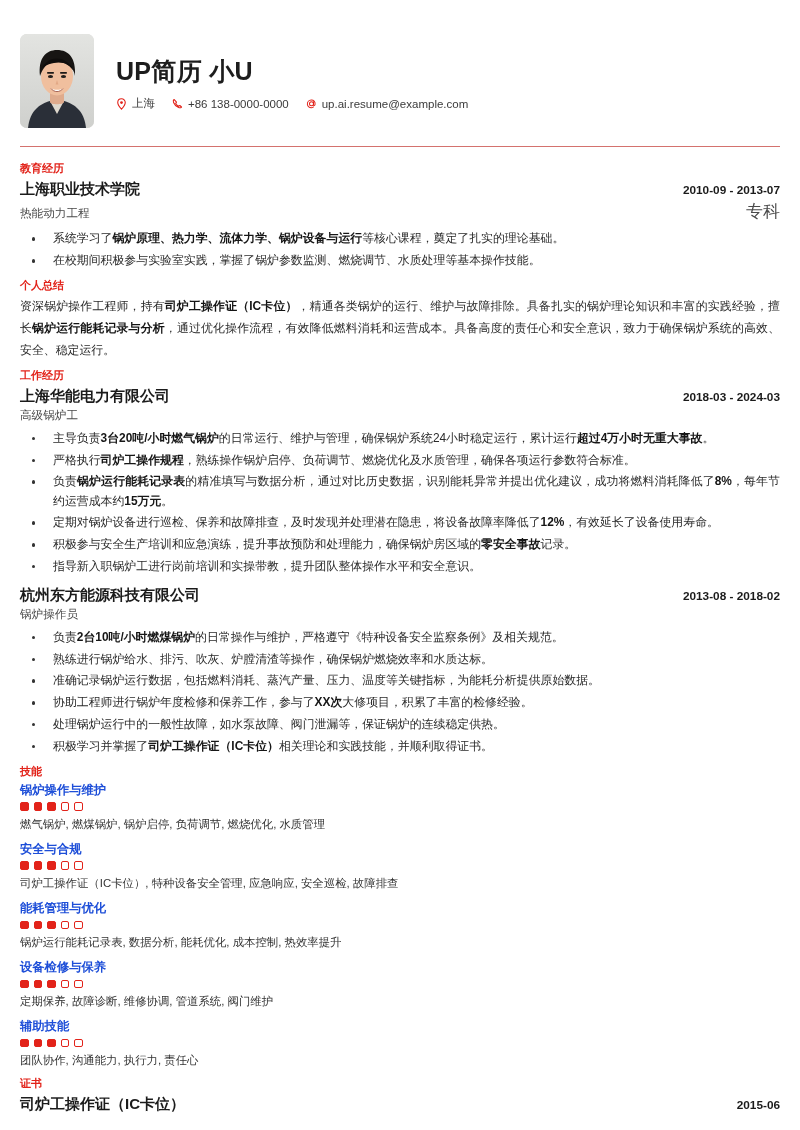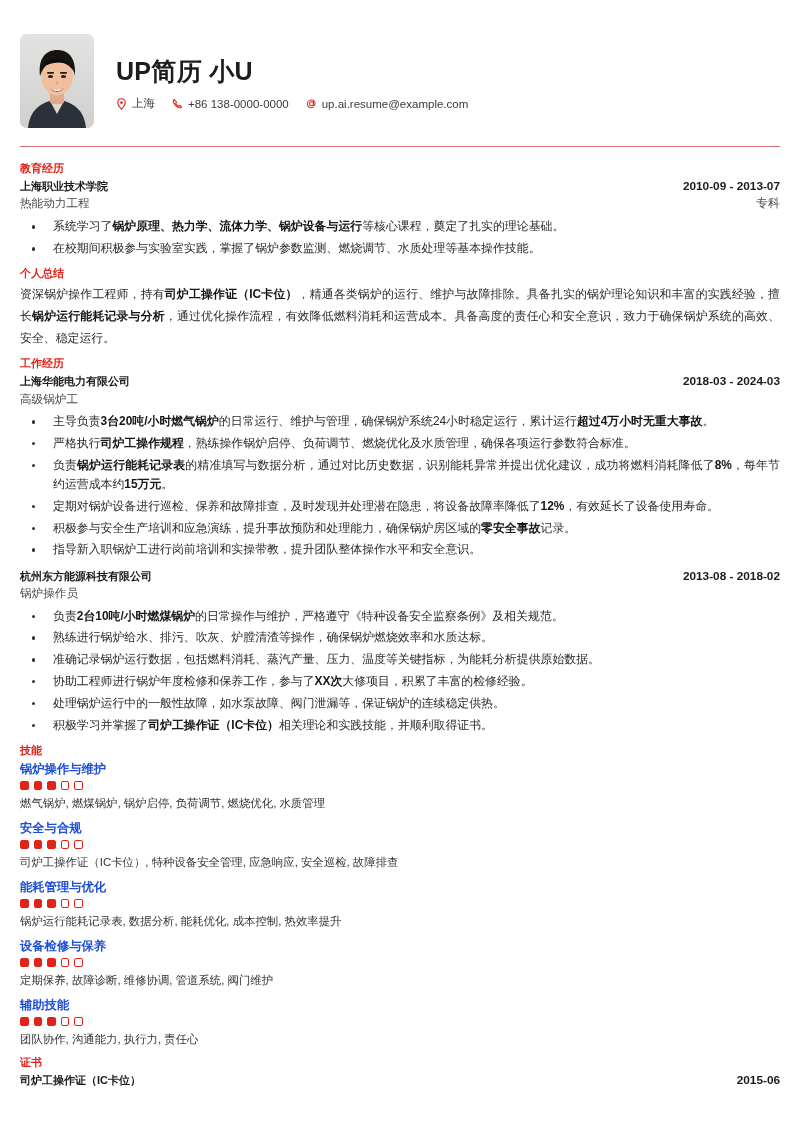--- a/index.html
+++ b/index.html
@@ -73,21 +73,21 @@
     line-height: 1.45;
     margin-bottom: 1px;
   }
   .entry { margin-bottom: 2px; }
   .entry-head {
     display: flex;
     justify-content: space-between;
     align-items: baseline;
   }
   .org {
-    font-size: 11px;
+    font-size: 15px;
     font-weight: bold;
     color: #1b1b1b;
     line-height: 1.45;
   }
   .date {
     font-size: 11.8px;
     font-weight: bold;
     color: #1b1b1b;
     white-space: nowrap;
     line-height: 1.45;
@@ -96,21 +96,21 @@
     display: flex;
     justify-content: space-between;
     align-items: baseline;
   }
   .role {
     font-size: 11.6px;
     color: #4a4a4a;
     line-height: 1.45;
   }
   .sub-right {
-    font-size: 12px;
+    font-size: 17px;
     color: #4a4a4a;
     white-space: nowrap;
     line-height: 1.45;
   }
 
   ul.bullets { list-style: none; margin: 5px 0 8px 0; }
   ul.bullets li {
     position: relative;
     padding-left: 33px;
     font-size: 11.9px;

